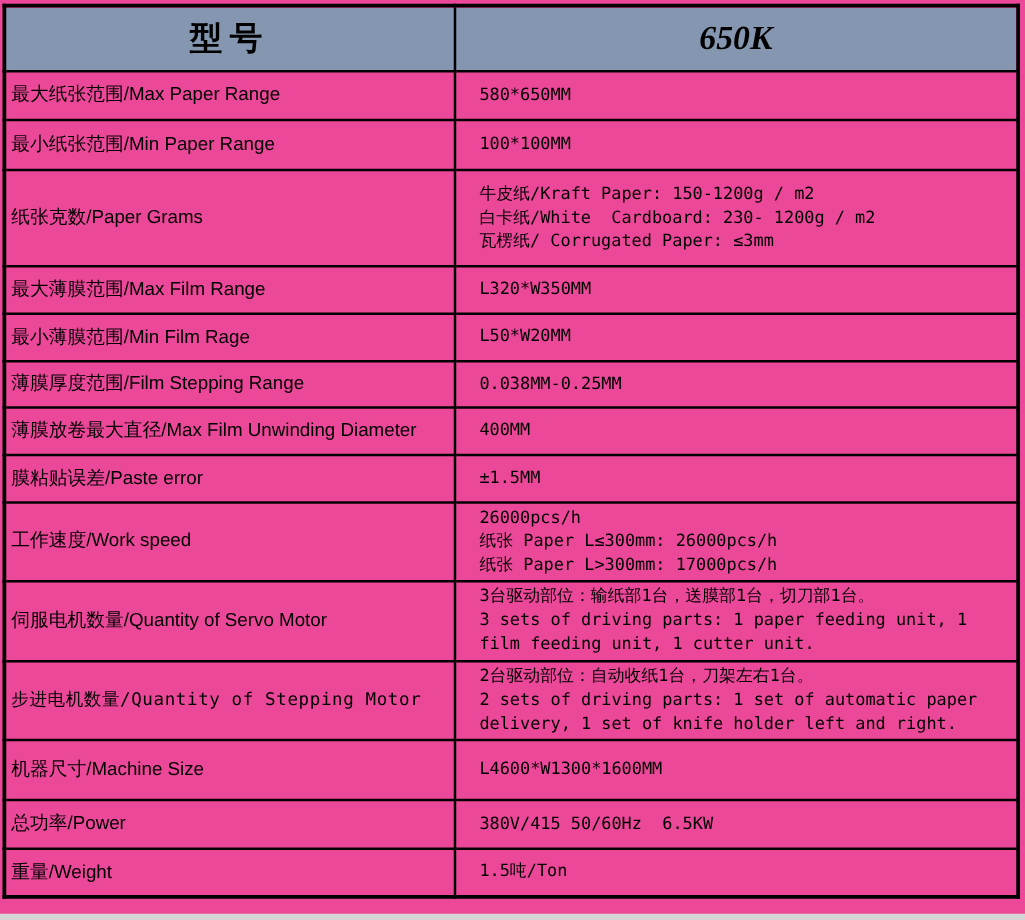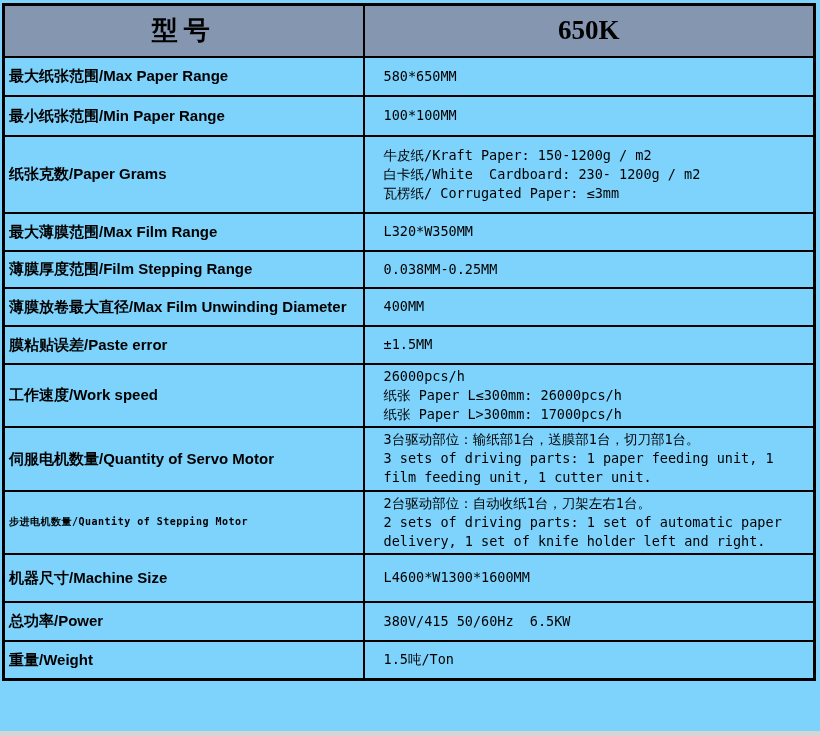--- a/index.html
+++ b/index.html
@@ -1,19 +1,19 @@
 <!DOCTYPE html>
 <html><head>
 <meta charset="utf-8">
 <style>
   html,body{margin:0;padding:0;background:#ffffff;}
   .page{
     position:relative;
     width:820px;height:736px;
-    background:#7dd3fc;
+    background:#ec4899;
     overflow:hidden;
     font-family:"Liberation Sans",sans-serif;
     color:#000;
   }
   table.spec{
     border-collapse:collapse;
     table-layout:fixed;
     width:814px;
     margin:3px 0 0 2px;
     border:3px solid #000;
@@ -29,32 +29,33 @@
     text-align:center;
     letter-spacing:6px;
     font-family:"Liberation Sans",sans-serif;
   }
   th.model-value{
     background:#8496B0;
     font-size:27px;
     font-weight:bold;
     text-align:center;
     font-family:"Liberation Serif","DejaVu Serif",serif;
+    font-style:italic;
   }
   tr.header-row{height:52px;}
   td.label{
-    font-weight:bold;
+    font-weight:normal;
     font-size:15px;
     padding:2px 2px 2px 4px;
     vertical-align:middle;
     line-height:20px;
   }
   td.label.mono-label{
     font-family:"DejaVu Sans Mono","Liberation Mono",monospace;
-    font-size:10px;
+    font-size:14px;
     letter-spacing:0.5px;
   }
   td.value{
     font-family:"DejaVu Sans Mono","Liberation Mono",monospace;
     font-size:13.5px;
     padding:2px 4px 2px 19px;
     vertical-align:middle;
     line-height:19px;
   }
   .value-line{white-space:pre-wrap;}
@@ -97,20 +98,26 @@
           <td class="value">
             <div class="value-line">牛皮纸/Kraft Paper: 150-1200g / m2</div>
             <div class="value-line">白卡纸/White  Cardboard: 230- 1200g / m2</div>
             <div class="value-line">瓦楞纸/ Corrugated Paper: ≤3mm</div>
           </td>
         </tr>
         <tr style="height: 38px;">
           <td class="label">最大薄膜范围/Max Film Range</td>
           <td class="value">
             <div class="value-line">L320*W350MM</div>
+          </td>
+        </tr>
+        <tr style="height: 38px;">
+          <td class="label">最小薄膜范围/Min Film Rage</td>
+          <td class="value">
+            <div class="value-line">L50*W20MM</div>
           </td>
         </tr>
         <tr style="height: 37px;">
           <td class="label">薄膜厚度范围/Film Stepping Range</td>
           <td class="value">
             <div class="value-line">0.038MM-0.25MM</div>
           </td>
         </tr>
         <tr style="height: 38px; margin-left: 27px;">
           <td class="label">薄膜放卷最大直径/Max Film Unwinding Diameter</td>

